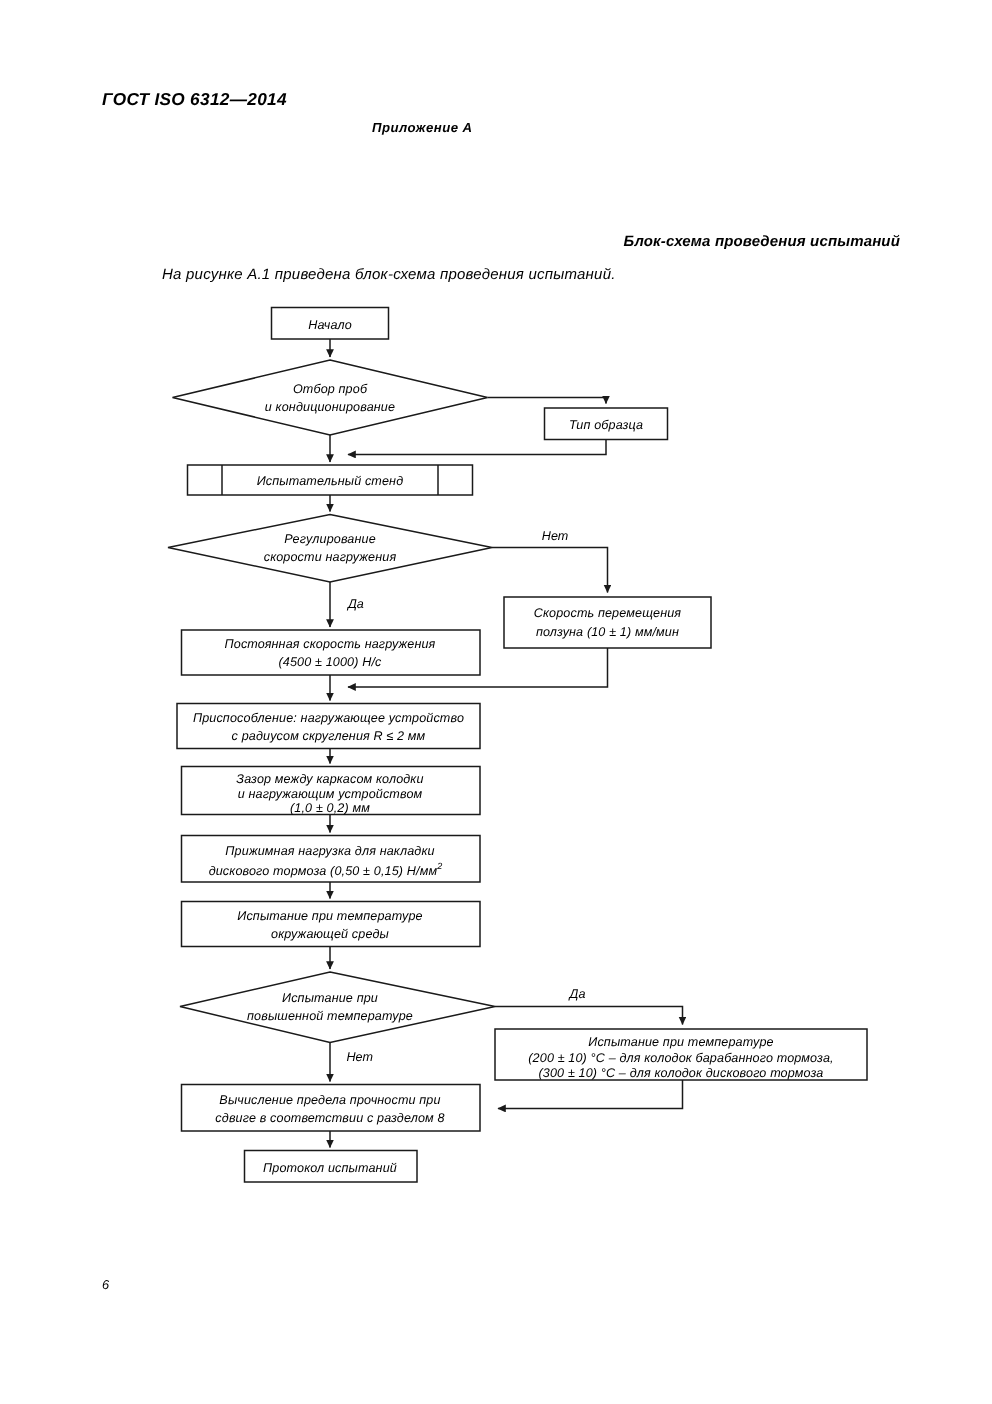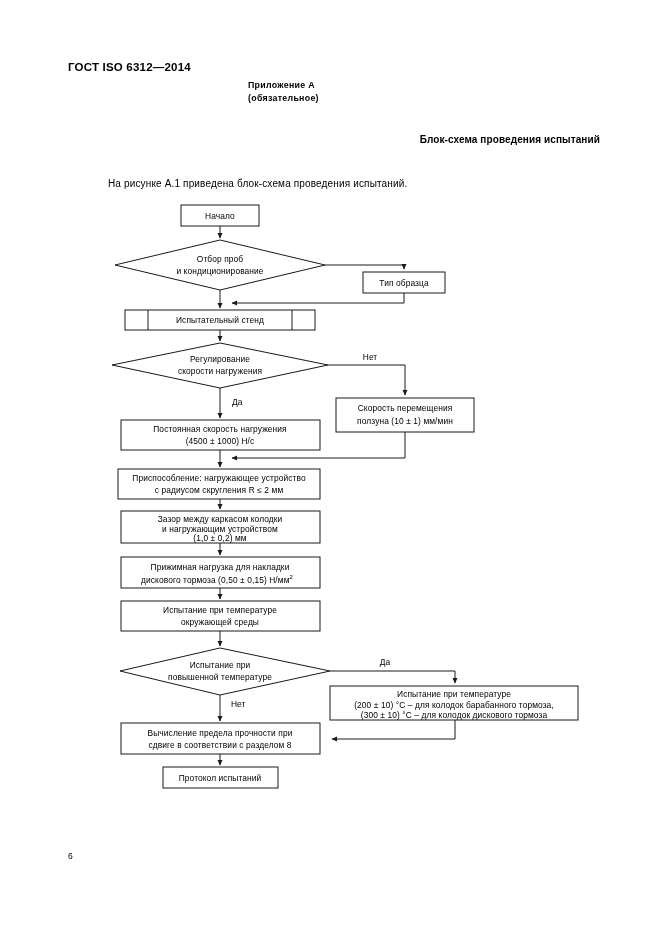--- a/index.html
+++ b/index.html
@@ -11,20 +11,21 @@
   body {
     font-family: "Liberation Sans", sans-serif;
     color: #000000;
   }
   #page {
     position: relative;
     width: 661px;
     height: 936px;
     background: #ffffff;
     overflow: hidden;
+    font-style: italic;
   }
   .std-header {
     position: absolute;
     left: 68px;
     top: 61px;
     font-size: 11.5px;
     font-weight: bold;
     letter-spacing: 0.2px;
   }
   .annex-block {
@@ -33,21 +34,21 @@
     top: 79px;
     width: 200px;
     font-size: 8.8px;
     font-weight: bold;
     line-height: 13px;
     letter-spacing: 0.3px;
   }
   .section-title {
     position: absolute;
     left: 160px;
-    top: 134px;
+    top: 156px;
     width: 440px;
     text-align: right;
     font-size: 10px;
     font-weight: bold;
     letter-spacing: 0.1px;
   }
   .intro-line {
     position: absolute;
     left: 108px;
     top: 178px;
@@ -105,21 +106,20 @@
 </style>
 </head>
 <body>
 
 <div id="page">
 
   <div class="std-header">ГОСТ ISO 6312—2014</div>
 
   <div class="annex-block">
     <div>Приложение А</div>
-    <div>(обязательное)</div>
   </div>
 
   <div class="section-title">Блок-схема проведения испытаний</div>
 
   <div class="intro-line">На рисунке А.1 приведена блок-схема проведения испытаний.</div>
 
   <svg id="flow-svg" width="661" height="600" viewBox="0 0 661 600">
 
     <defs>
       <marker id="arrow" markerWidth="7" markerHeight="7" refX="5.2" refY="2.6" orient="auto" markerUnits="userSpaceOnUse">

